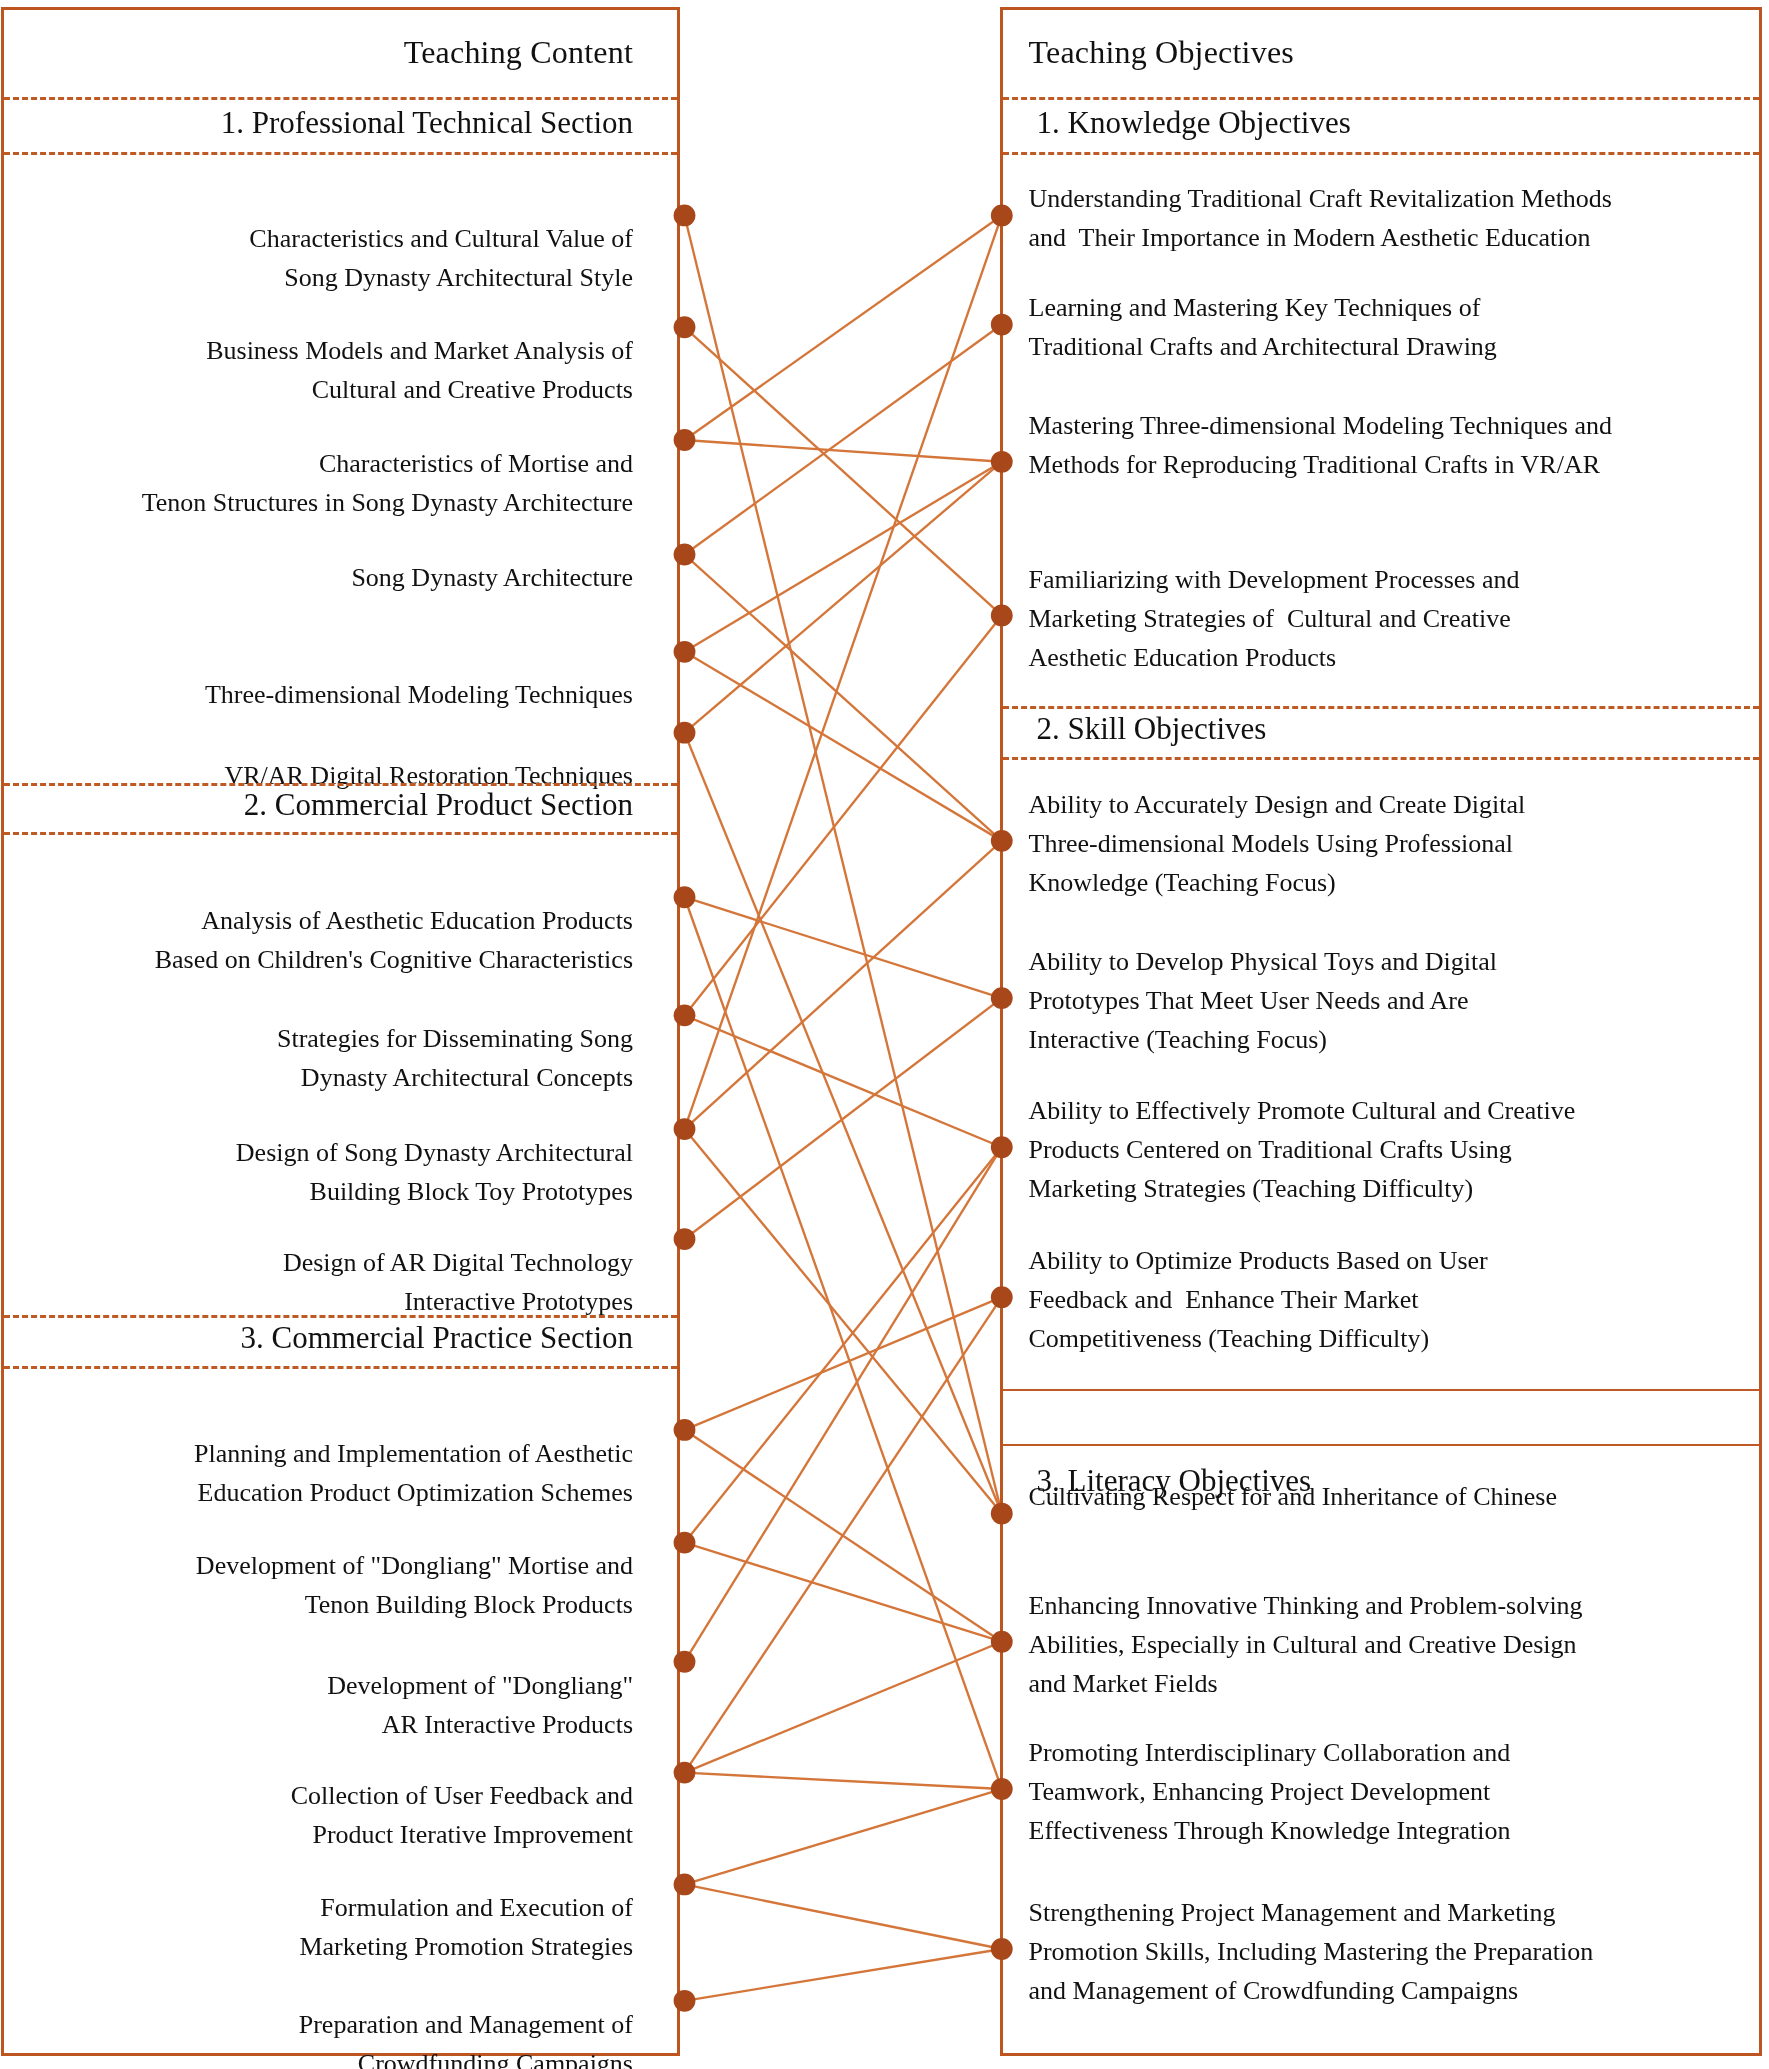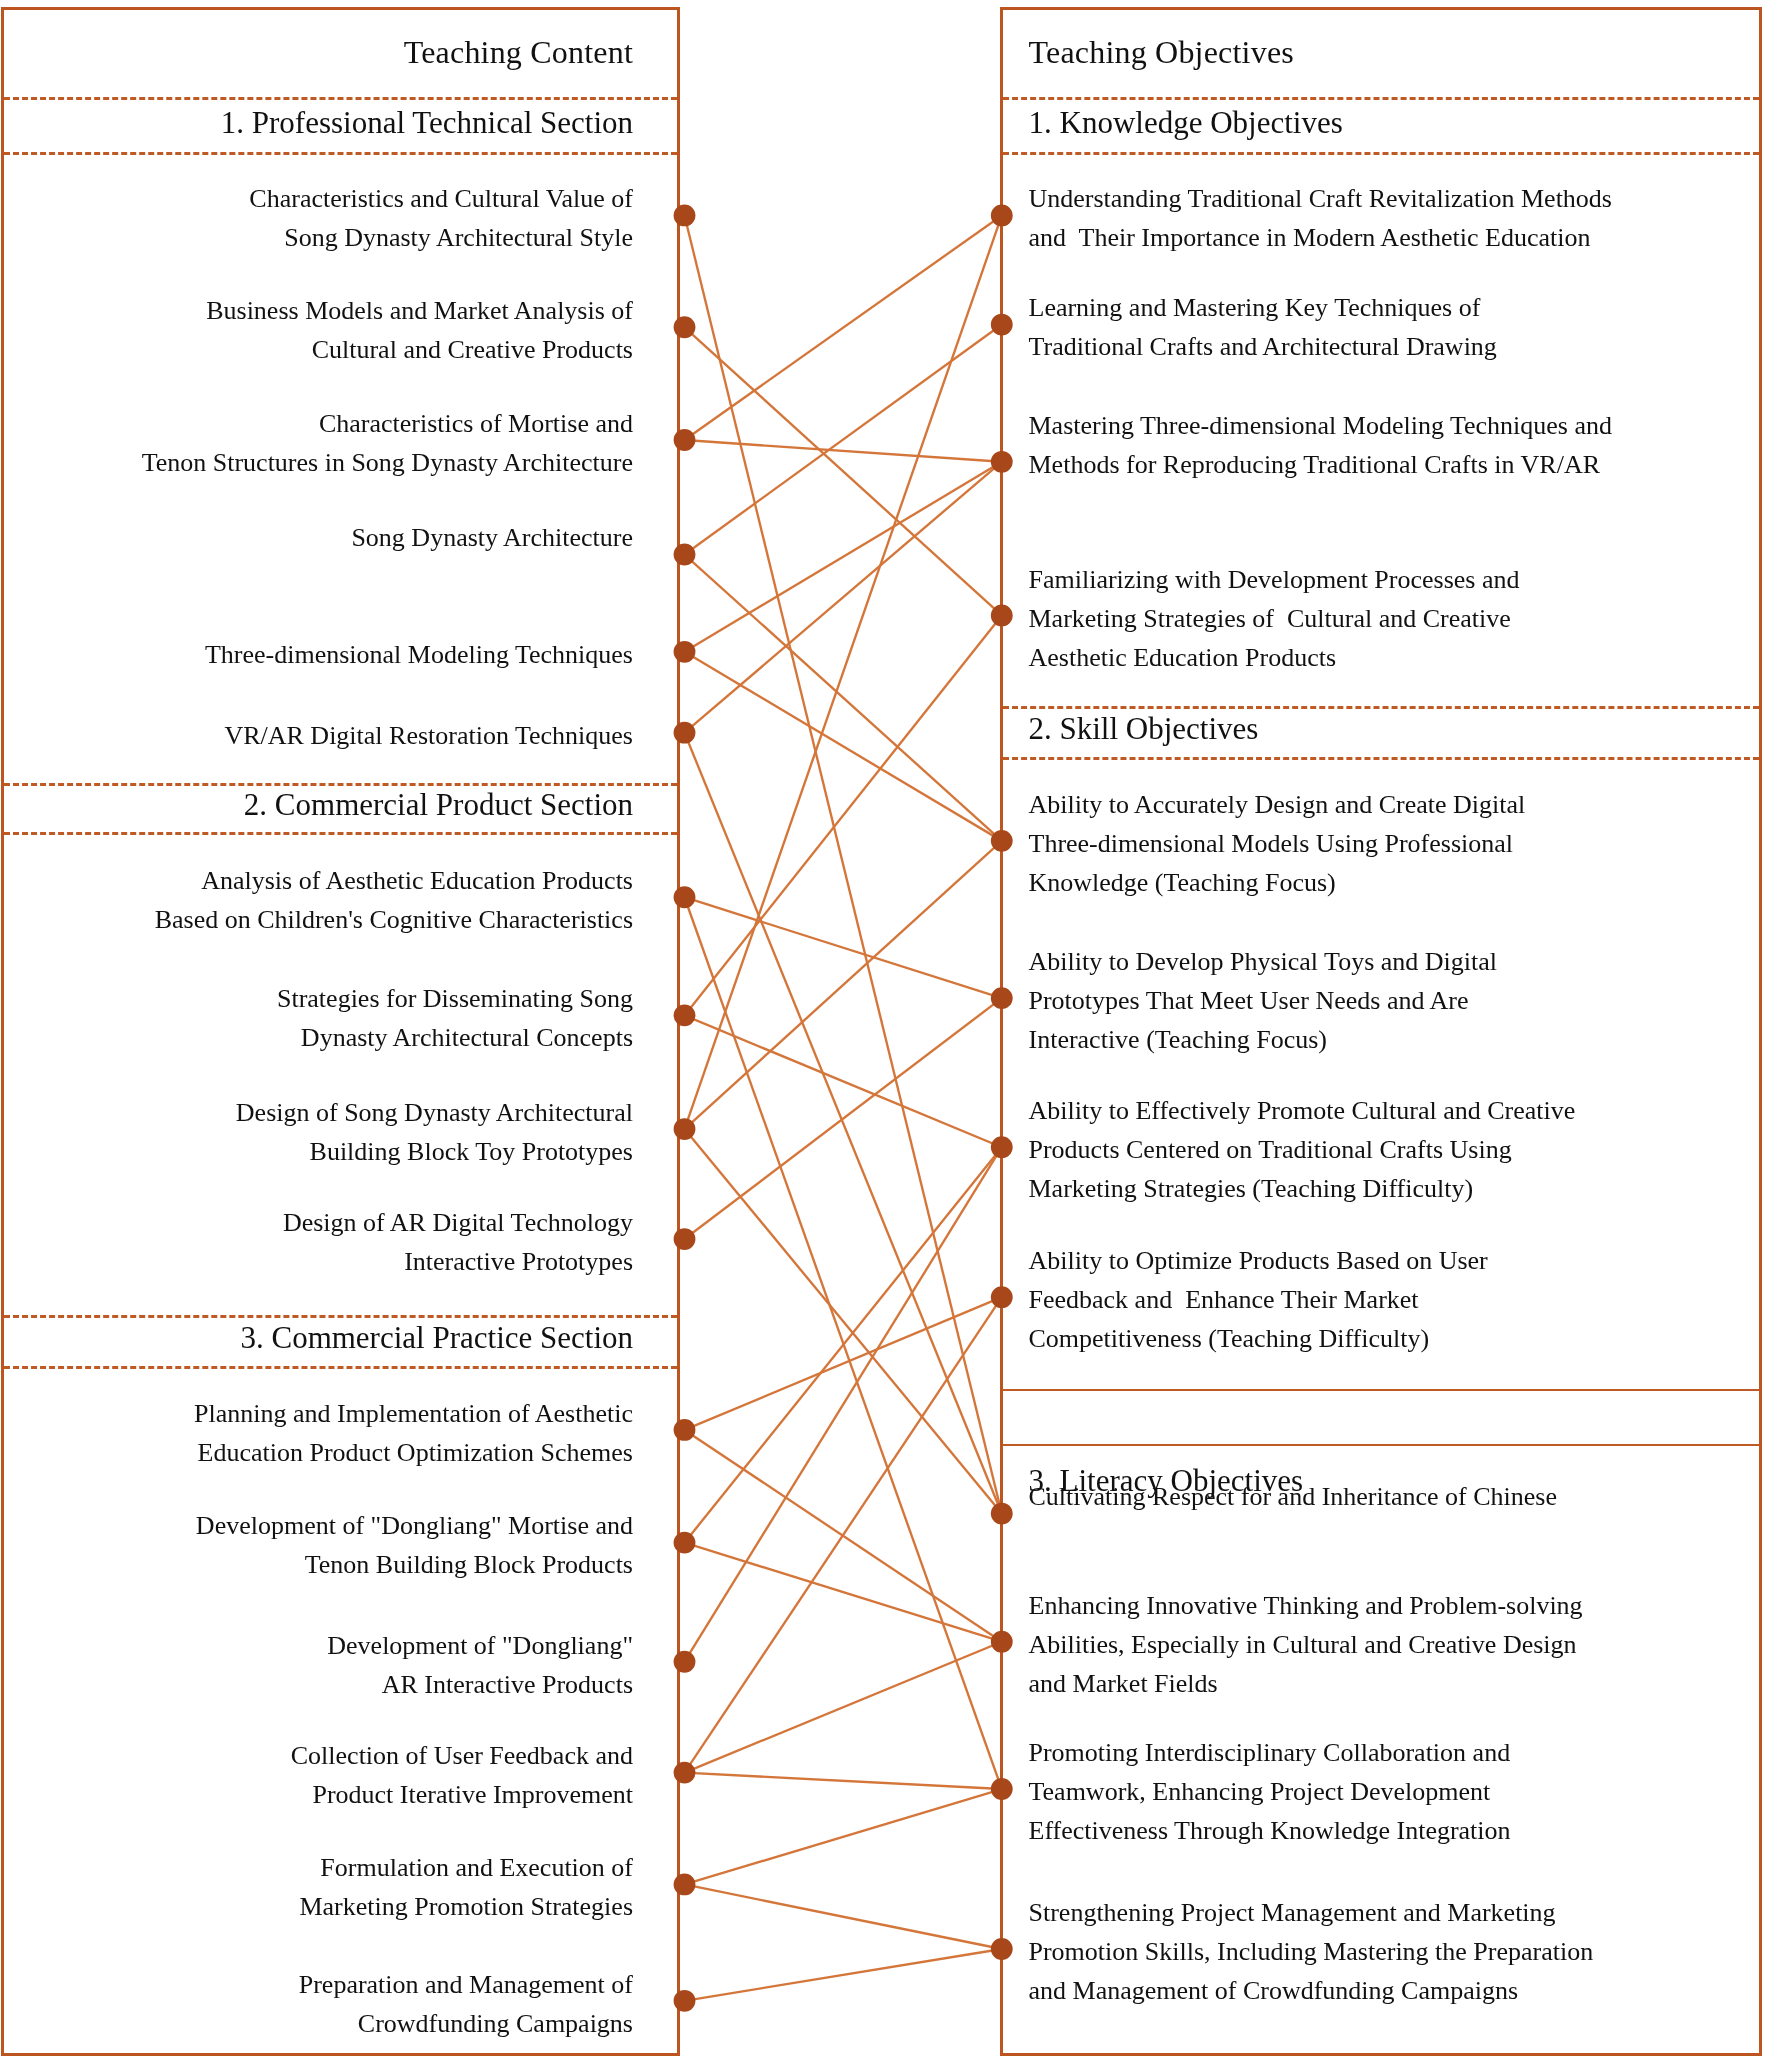--- a/index.html
+++ b/index.html
@@ -6,25 +6,25 @@
   #stage{position:relative;width:1769px;height:2069px;background:#ffffff;overflow:hidden;
          font-family:"Liberation Serif", "DejaVu Serif", serif;color:#111;}
   .panel{position:absolute;top:7.3px;height:2049px;border:3.6px solid #bc5520;box-sizing:border-box;background:#fff;}
   #left-panel{left:1px;width:679px;}
   #right-panel{left:1000px;width:762px;}
   .panel-title{position:absolute;font-size:32px;letter-spacing:0.2px;white-space:nowrap;}
   #left-panel .panel-title{right:44px;top:23.6px;}
   #right-panel .panel-title{left:25.5px;top:23.6px;text-align:right;}
   .sep{position:absolute;left:0;width:100%;height:0;border-top:3.6px dashed #c05a24;}
   .sep.solid{border-top:2.7px solid #c05a24;}
-  .section-header{position:absolute;font-size:31px;white-space:nowrap;}
+  .section-header{position:absolute;font-size:31px;white-space:nowrap;margin-left:8px;}
   #left-panel .section-header{right:44px;}
   #right-panel .section-header{left:25.5px;}
   .item{position:absolute;font-size:26px;line-height:39px;}
-  #left-panel .item{right:44px;text-align:right;}
+  #left-panel .item{right:44px;text-align:right;margin-top:40px;}
   #right-panel .item{left:25.5px;text-align:left;}
   .item div{white-space:nowrap;}
   #wires{position:absolute;left:0;top:0;z-index:6;pointer-events:none;}
 </style>
 </head>
 <body>
 
 <div id="stage">
   <div class="panel" id="left-panel">
     <div class="panel-title">Teaching Content</div>

